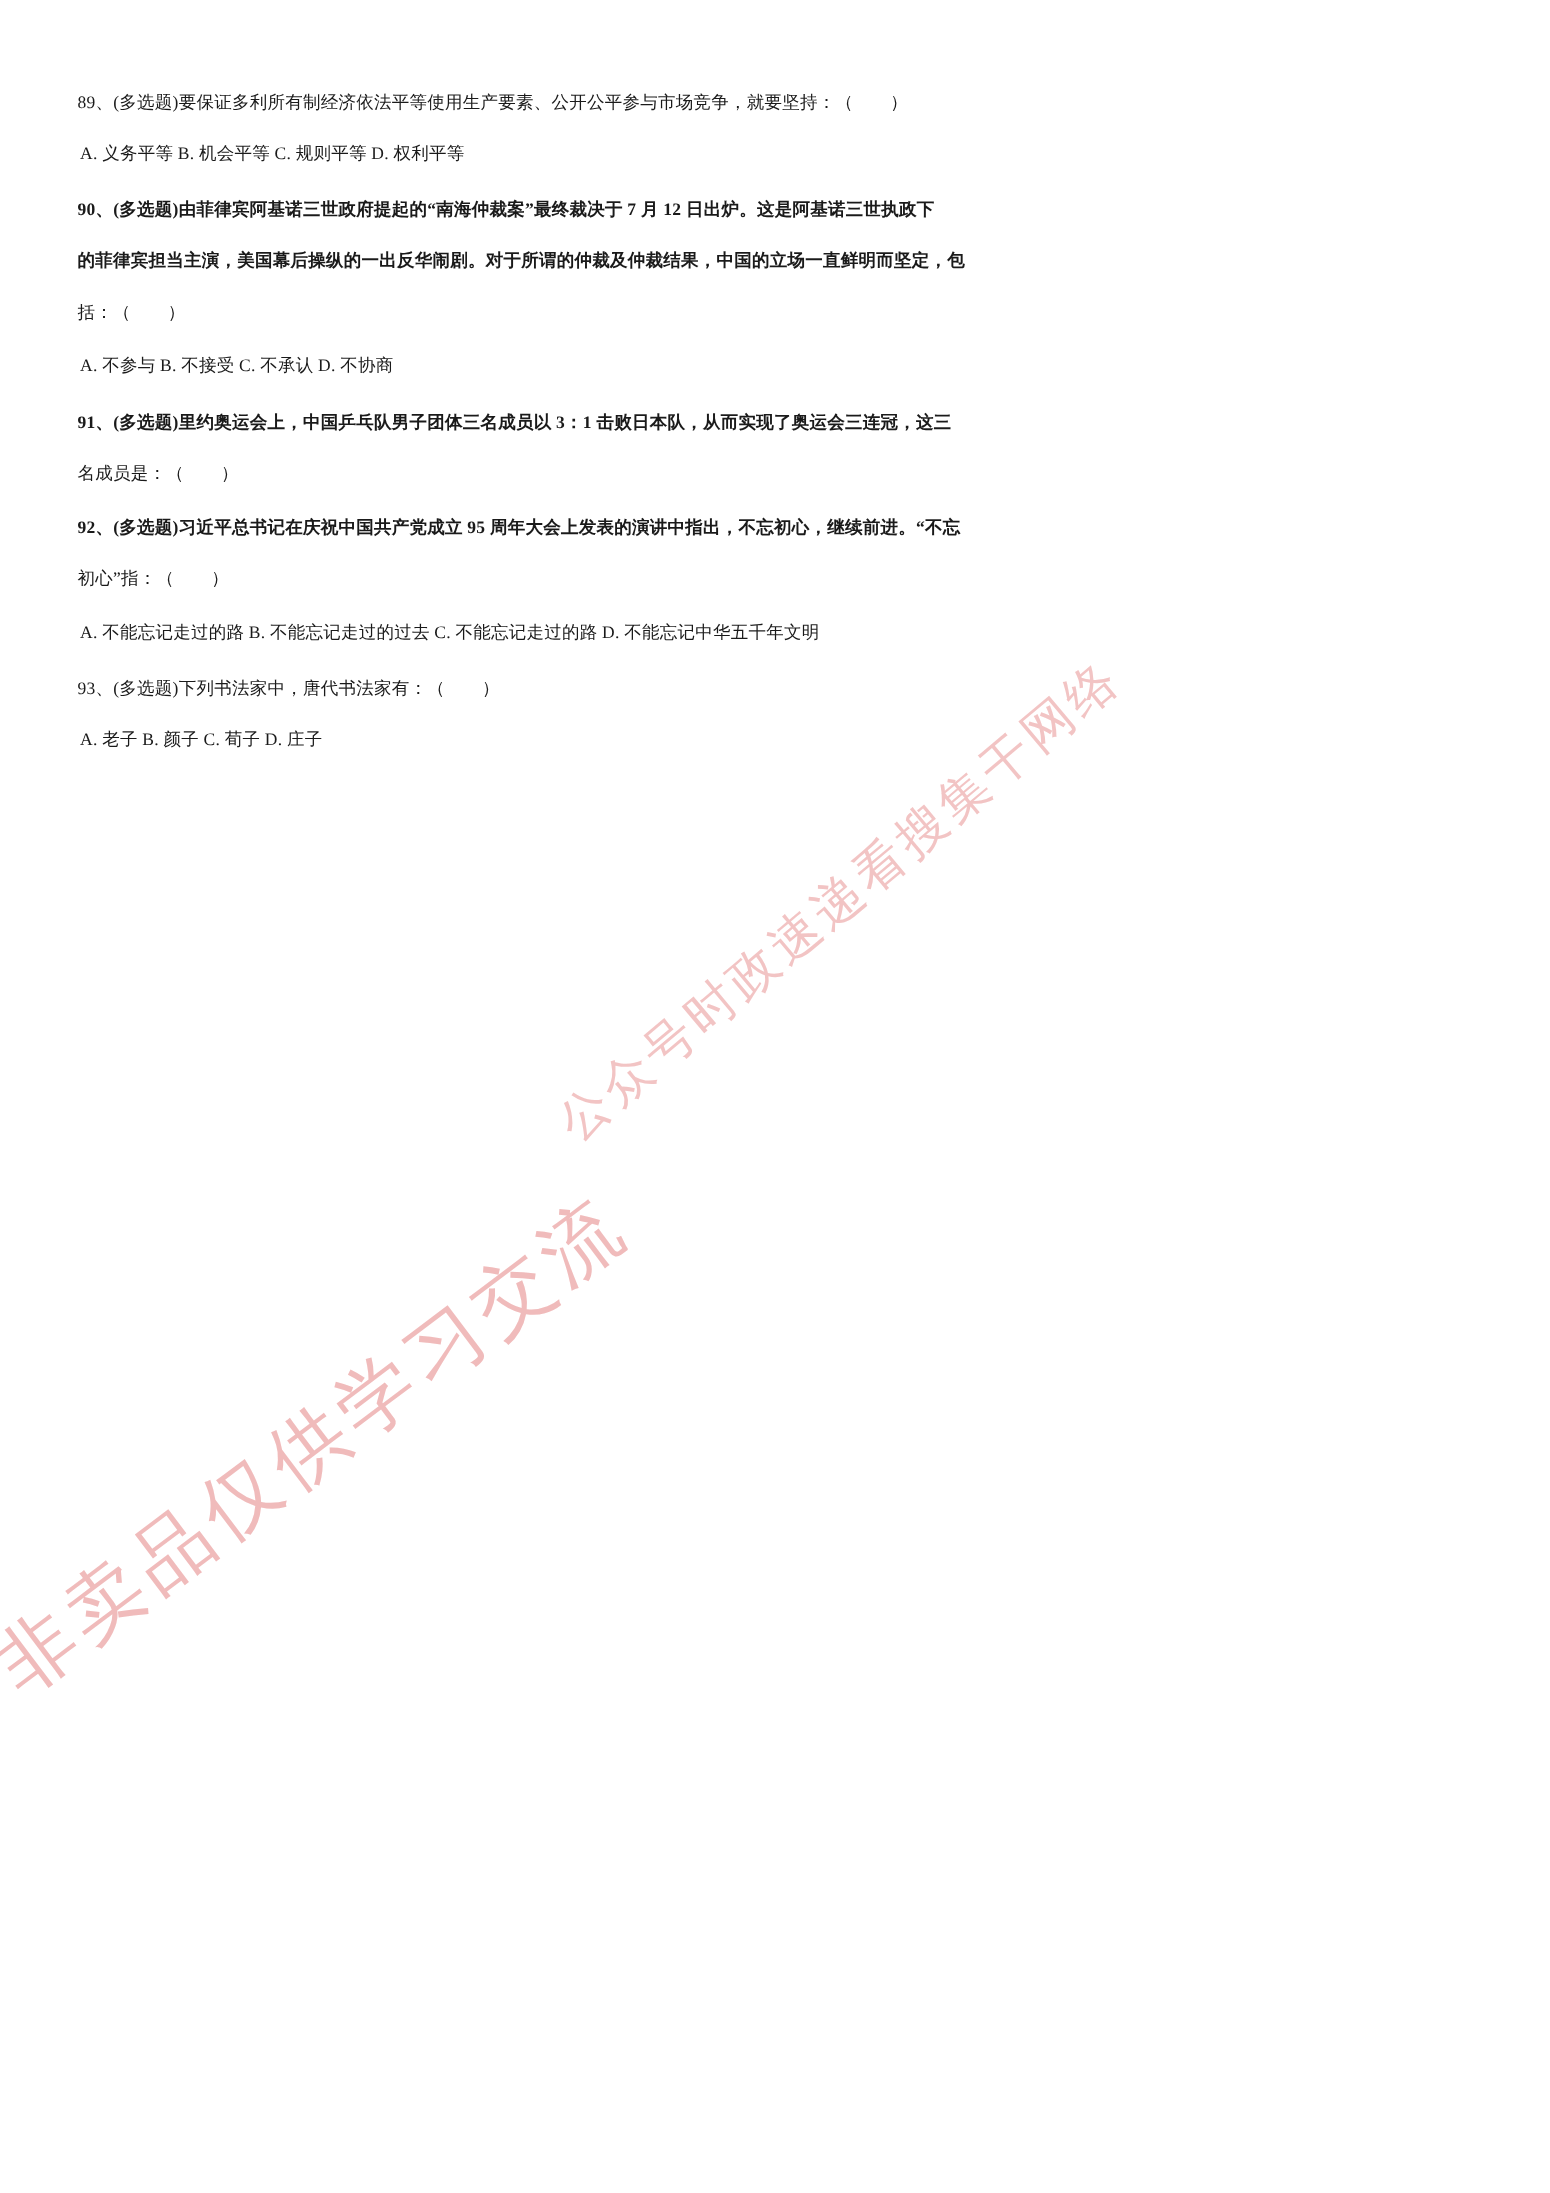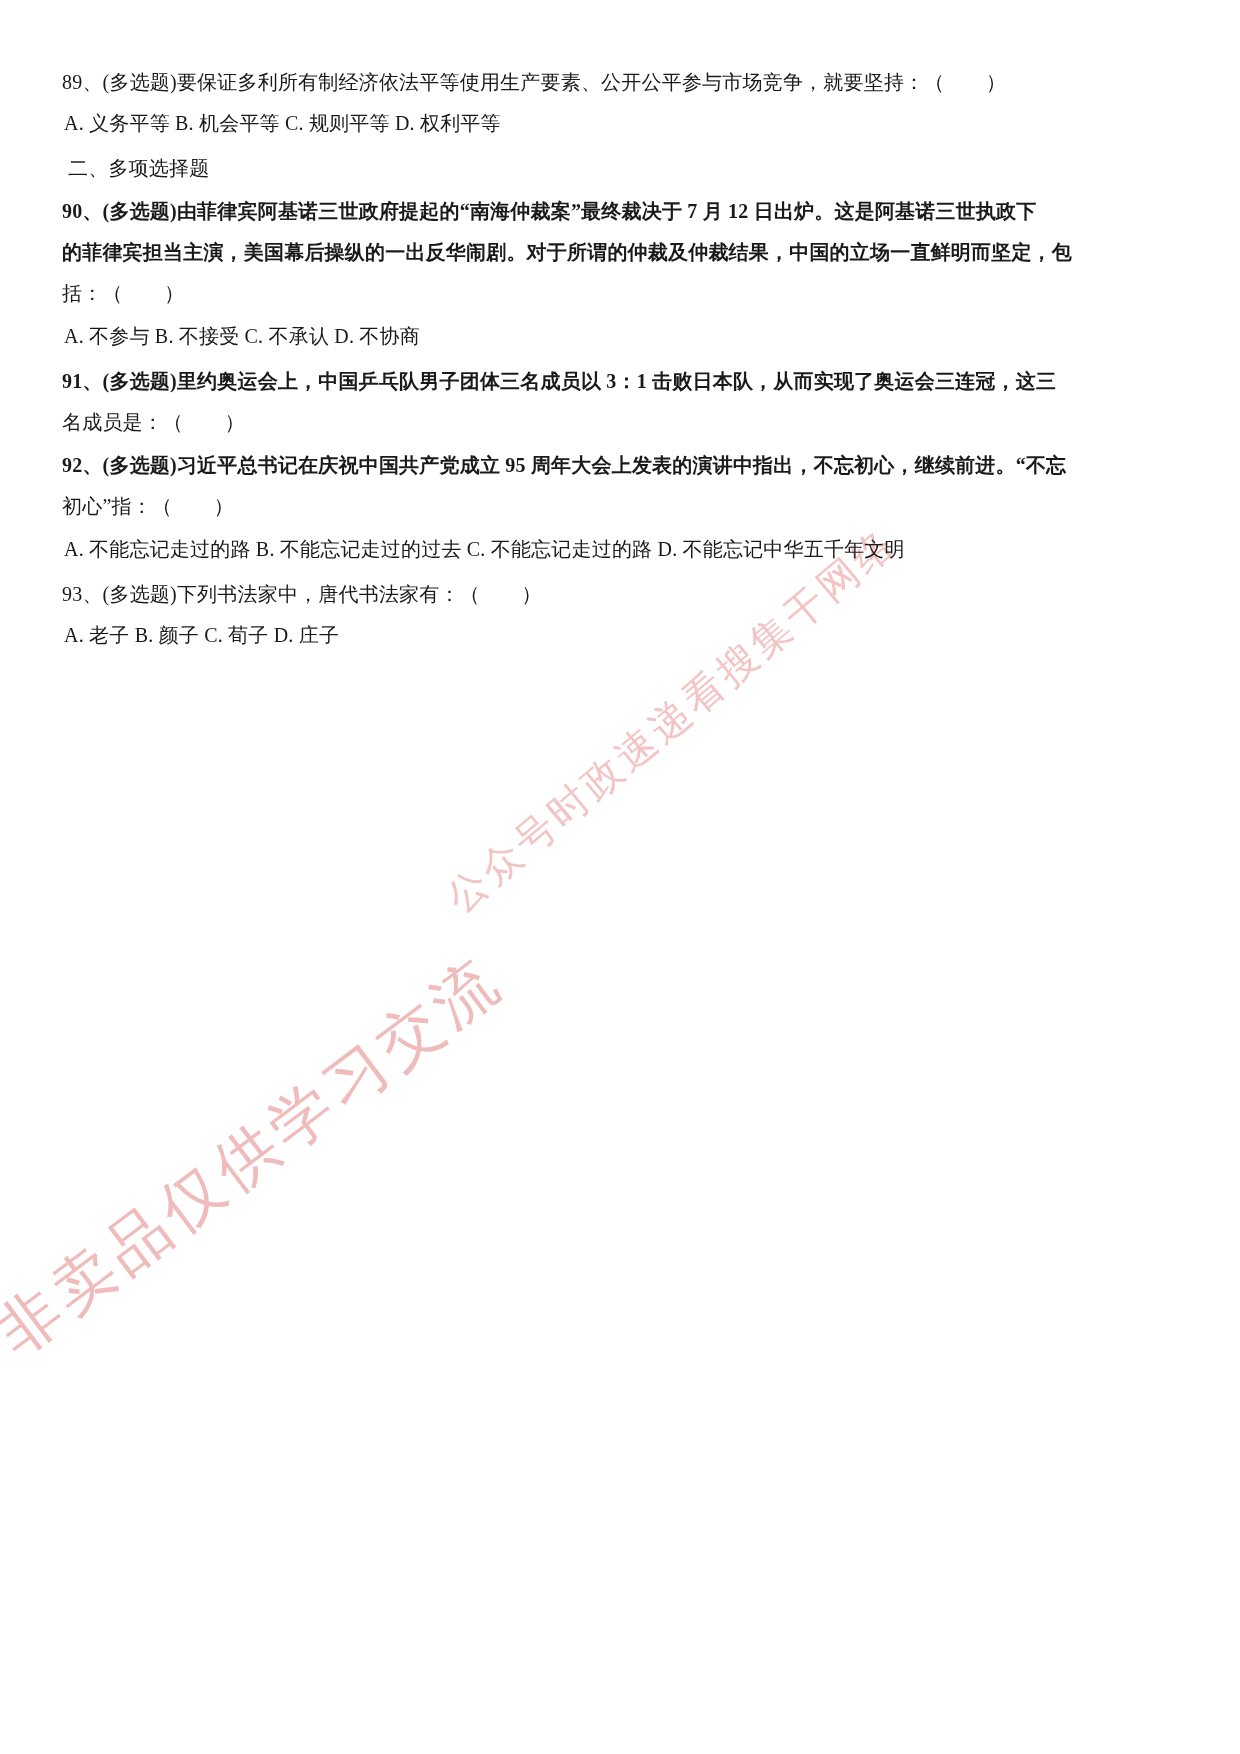--- a/index.html
+++ b/index.html
@@ -17,21 +17,21 @@
     color: #1a1a1a;
   }
   .content {
     position: absolute;
     left: 62px;
     top: 70px;
     width: 1060px;
     z-index: 3;
   }
   .line {
-    font-size: 20px;
+    font-size: 14px;
     line-height: 25px;
     margin: 0 0 18px 0;
     letter-spacing: 0.2px;
     white-space: pre-wrap;
   }
   .qtext {
     margin-bottom: 16px;
   }
   .options {
     margin-bottom: 20px;
@@ -88,21 +88,20 @@
 <div class="page">
 
   <div class="wm wm-main">非卖品仅供学习交流</div>
   <div class="wm wm-2">公众号时政速递看搜集干网络</div>
 
   <div class="content">
 
     <p class="line qtext">89、(多选题)要保证多利所有制经济依法平等使用生产要素、公开公平参与市场竞争，就要坚持：（        ）</p>
     <p class="line options">A. 义务平等 B. 机会平等 C. 规则平等 D. 权利平等</p>
 
-    <p class="line section-head">二、多项选择题</p>
 
     <p class="line para">90、(多选题)由菲律宾阿基诺三世政府提起的“南海仲裁案”最终裁决于 7 月 12 日出炉。这是阿基诺三世执政下</p>
     <p class="line para">的菲律宾担当主演，美国幕后操纵的一出反华闹剧。对于所谓的仲裁及仲裁结果，中国的立场一直鲜明而坚定，包</p>
     <p class="line para-cont">括：（        ）</p>
     <p class="line options">A. 不参与 B. 不接受 C. 不承认 D. 不协商</p>
 
     <p class="line para">91、(多选题)里约奥运会上，中国乒乓队男子团体三名成员以 3：1 击败日本队，从而实现了奥运会三连冠，这三</p>
     <p class="line para-cont">名成员是：（        ）</p>
 
     <p class="line para">92、(多选题)习近平总书记在庆祝中国共产党成立 95 周年大会上发表的演讲中指出，不忘初心，继续前进。“不忘</p>

